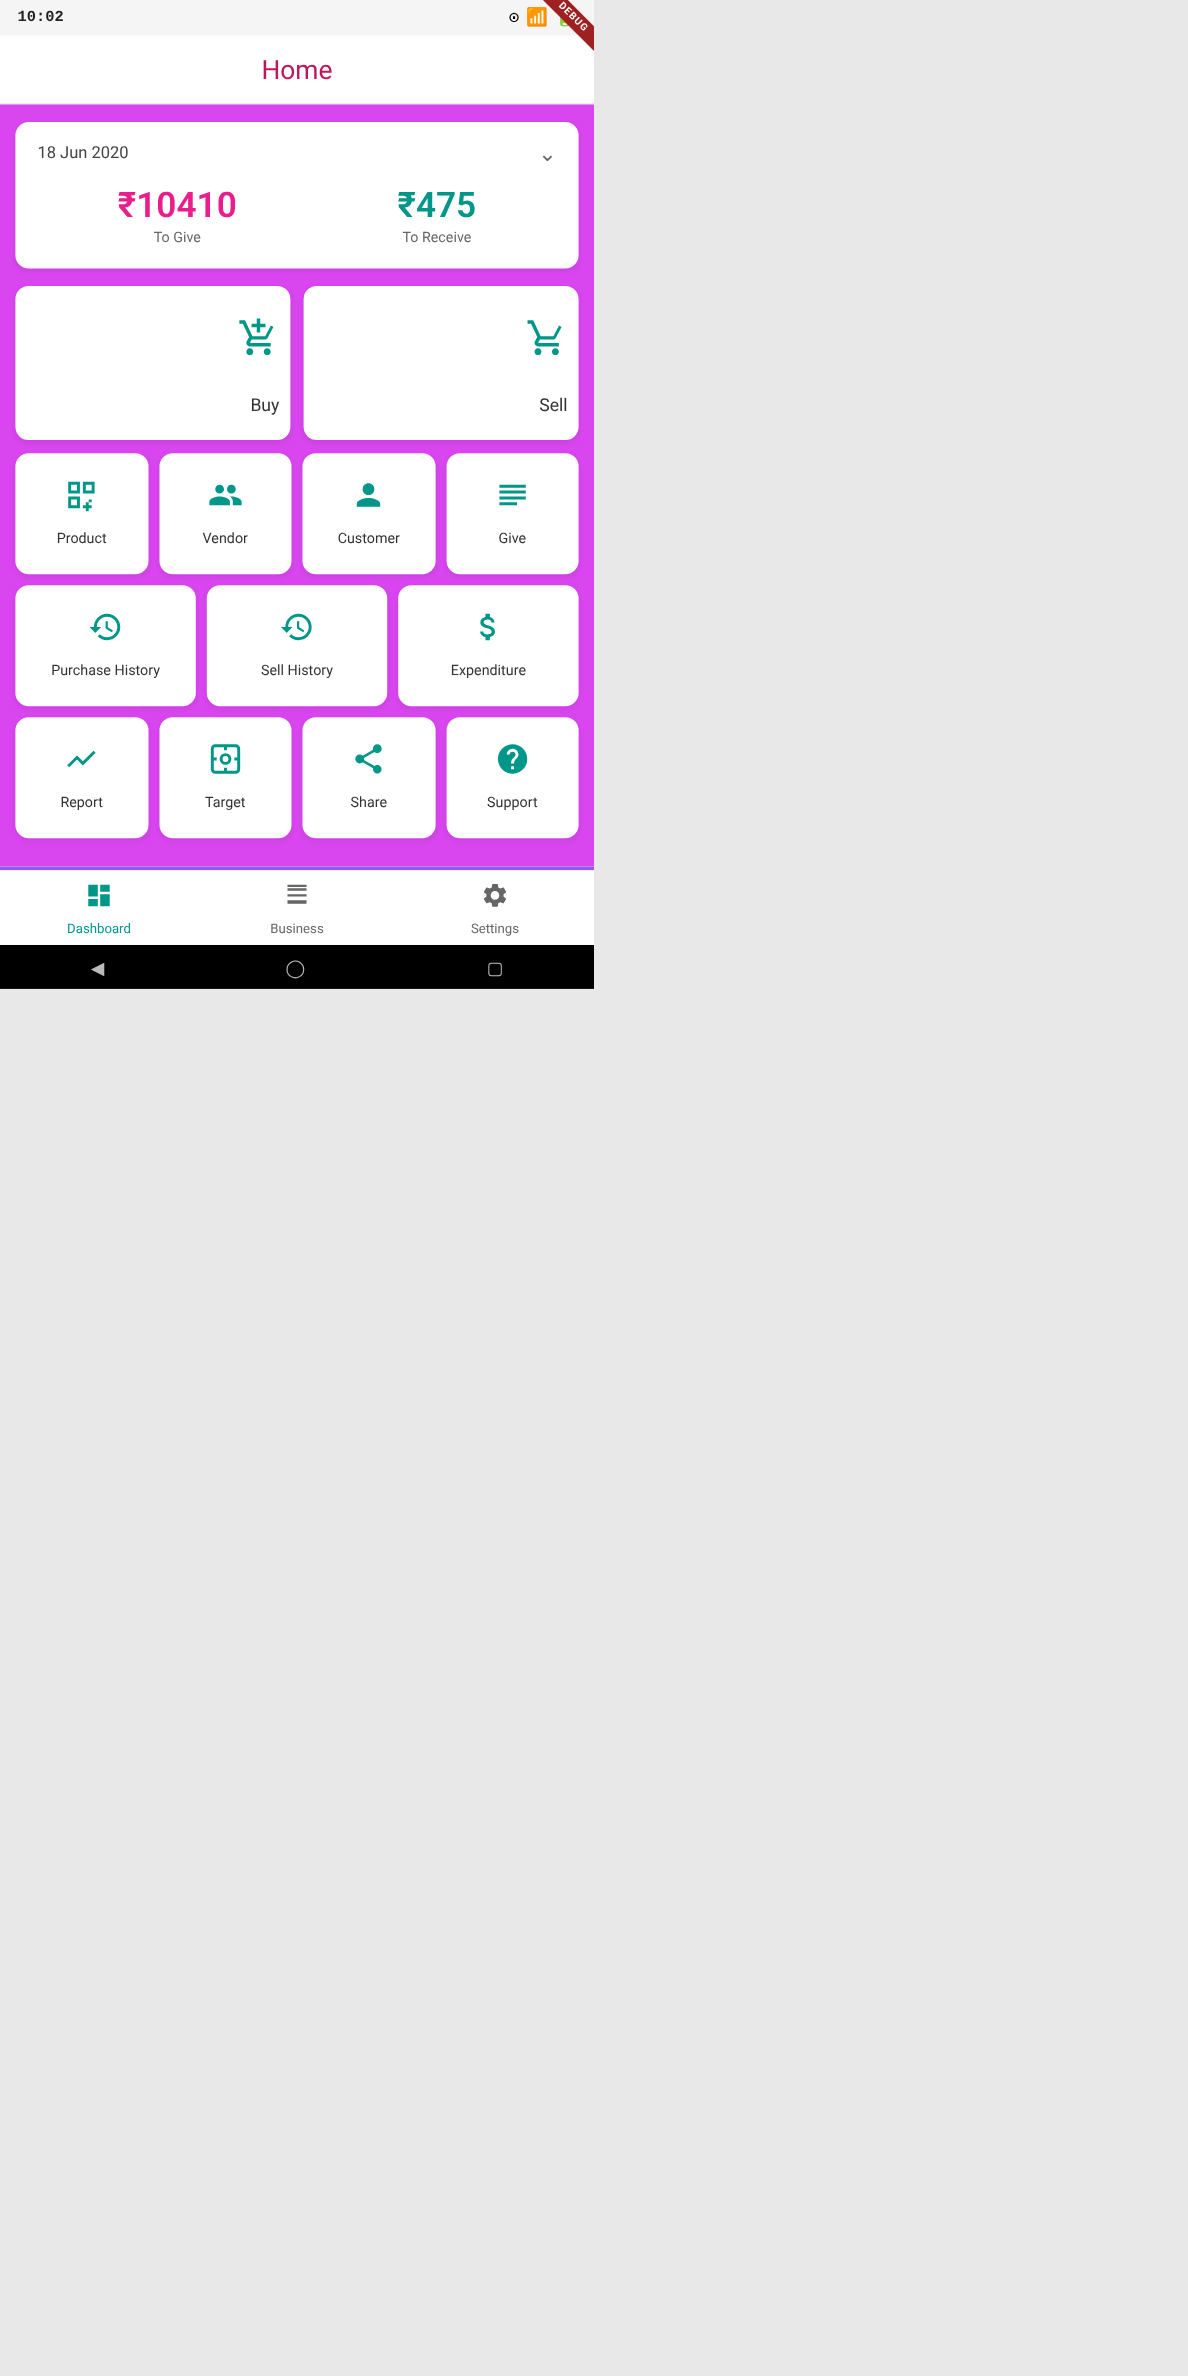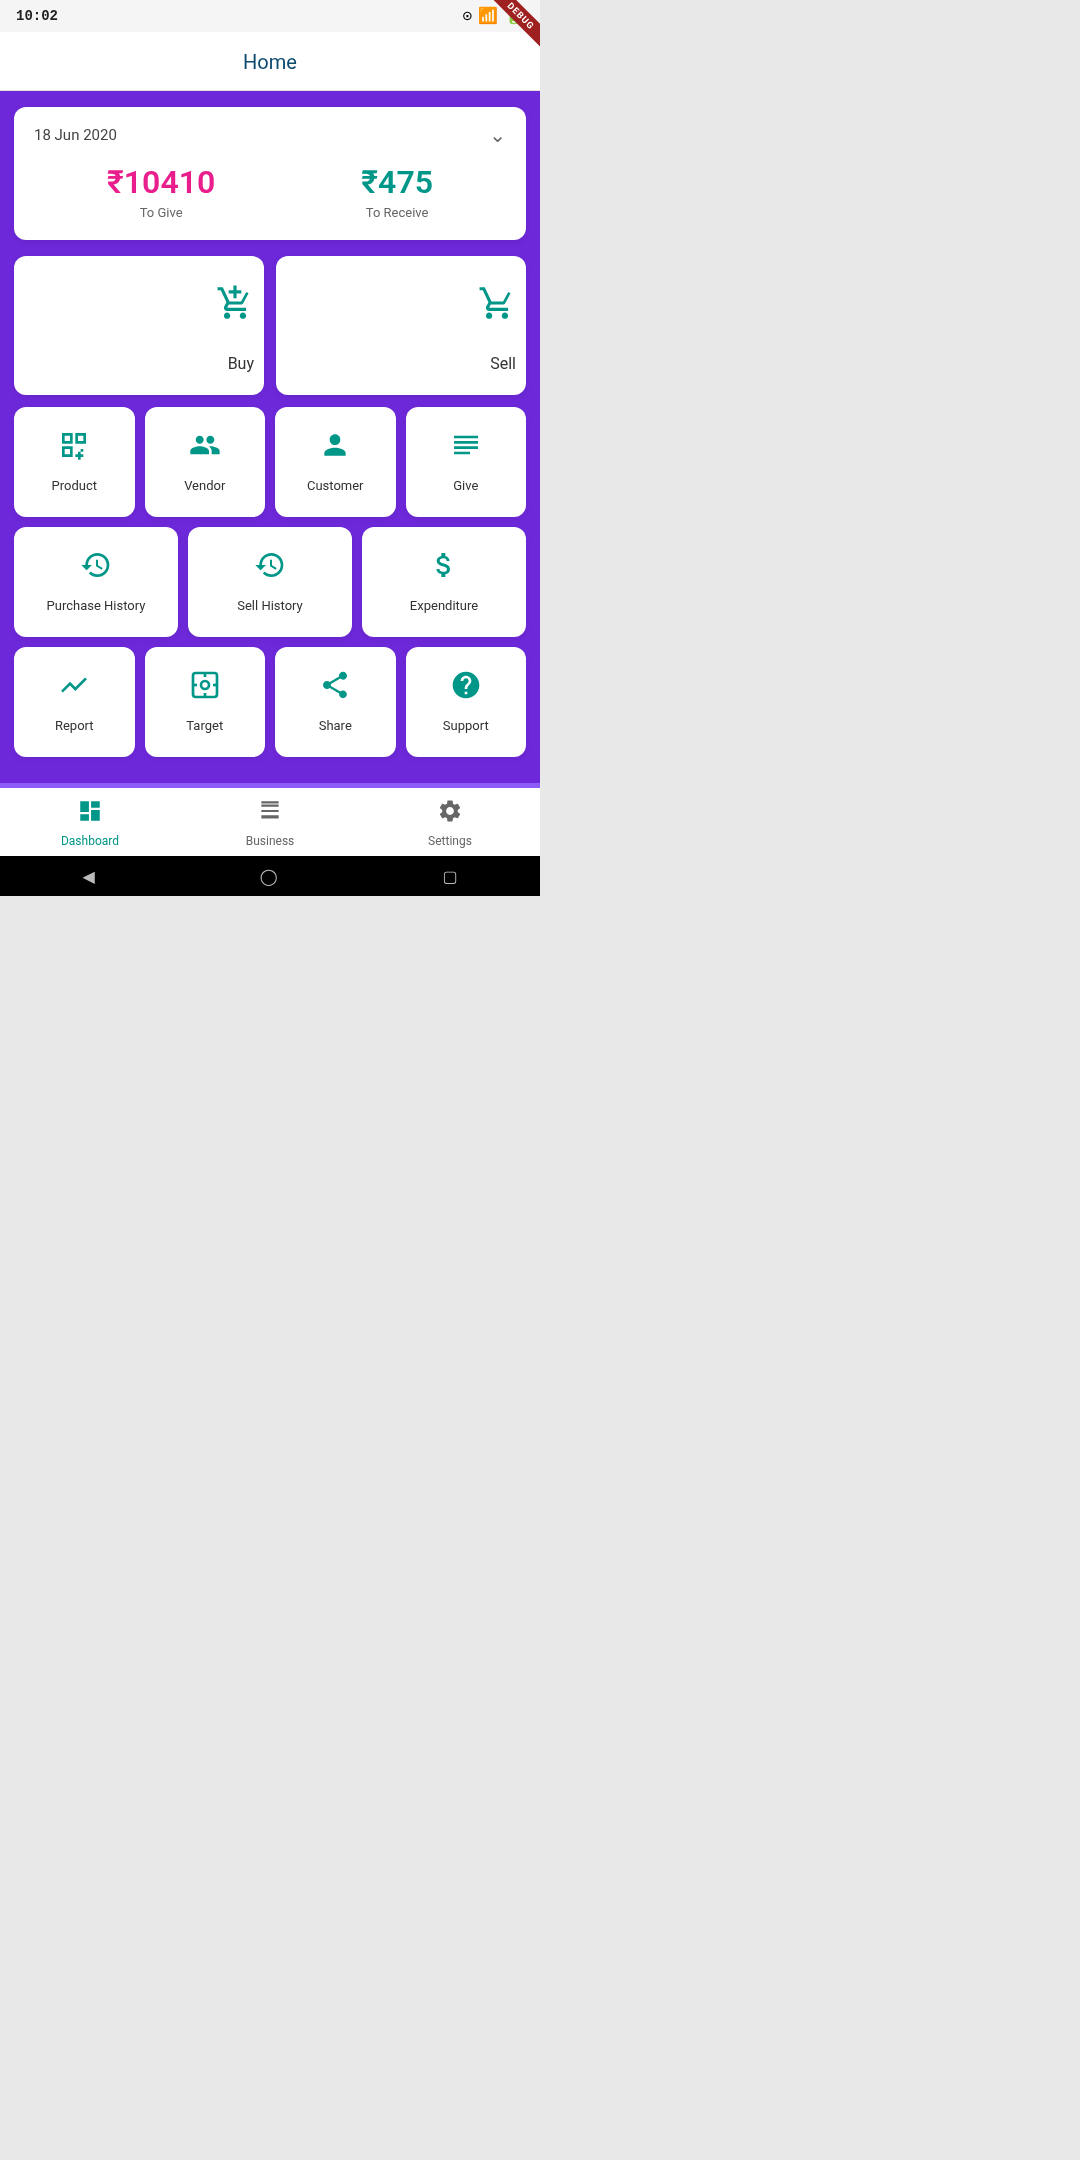--- a/index.html
+++ b/index.html
@@ -34,29 +34,29 @@
     }
 
     
     .app-header {
       background: white;
       text-align: center;
       padding: 18px 0 16px;
       border-bottom: 1px solid #e0e0e0;
     }
     .app-title {
-      font-size: 20px;
+      font-size: 24px;
       font-weight: 400;
-      color: #0c4a6e;
+      color: #be185d;
     }
 
     
     .main-content {
       padding: 16px 14px;
-      background: #6d28d9;
+      background: #d946ef;
     }
 
     
     .summary-card {
       background: white;
       border-radius: 12px;
       padding: 16px 20px 20px;
       margin-bottom: 16px;
       box-shadow: 0 2px 6px rgba(0,0,0,0.08);
     }
@@ -154,21 +154,21 @@
       text-align: center;
       line-height: 1.3;
     }
 
     
     .bottom-nav {
       background: white;
       display: flex;
       justify-content: space-around;
       padding: 10px 0 8px;
-      border-top: 5px solid #8b5cf6;
+      border-top: 3px solid #8b5cf6;
       position: sticky;
       bottom: 4px;
     }
     .nav-item {
       display: flex;
       flex-direction: column;
       align-items: center;
       gap: 4px;
       cursor: pointer;
       flex: 1;

